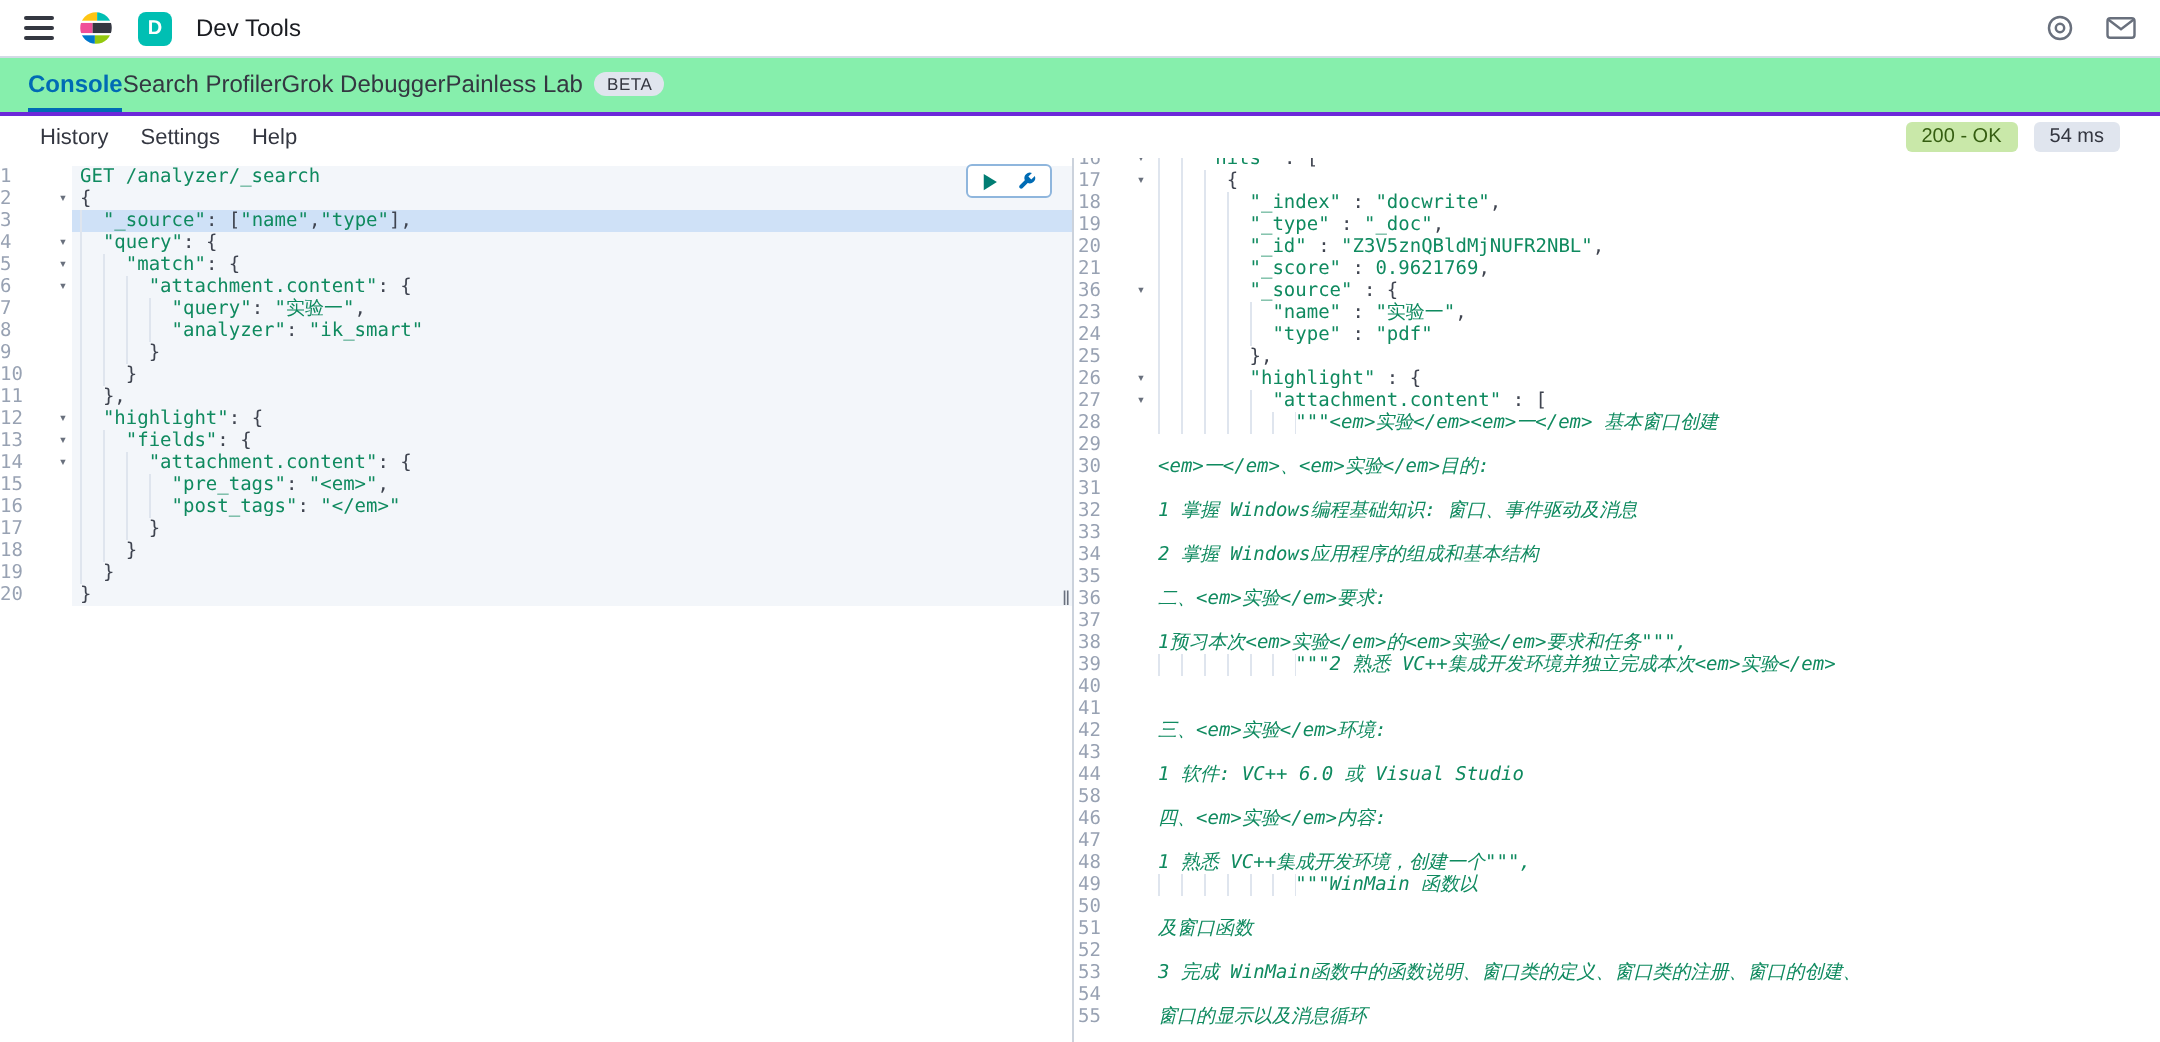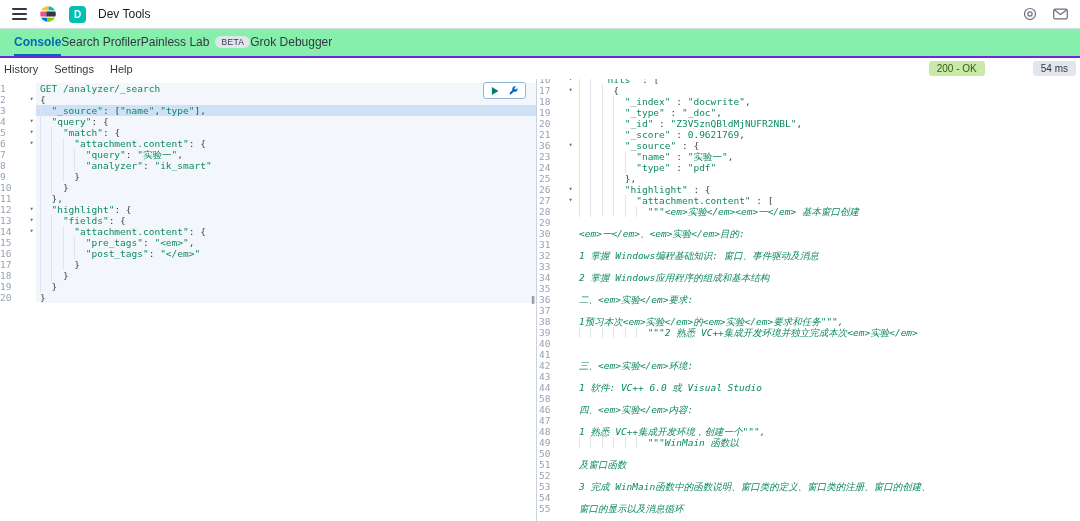--- a/index.html
+++ b/index.html
@@ -41,28 +41,27 @@
   }
   .tab.active { color:#006bb4; border-bottom-color:#006bb4; font-weight:bold; }
   .beta-badge {
     font-size:8.5px; background:#e0e5ee; color:#343741;
     padding:1px 6px; border-radius:8px; letter-spacing:.3px;
   }
 
   
   .menubar {
     height:21px; display:flex; align-items:center; gap:16px;
-    padding:0 4px; font-size:11px; color:#343741; background:#fff;
+    padding:0 20px; font-size:11px; color:#343741; background:#fff;
   }
   .menubar .menu-item { cursor:pointer; }
   .menubar-right { margin-left:auto; display:flex; align-items:center; gap:8px; }
   .pill {
     font-size:10px; line-height:15px; padding:0 8px; border-radius:3px;
     white-space:nowrap;
-    margin-left:40px;
   }
   .pill.ok { background:#c9e8a9; color:#355e11; }
   .pill.ms { background:#e0e5ee; color:#343741; }
 
   
   .editors { display:flex; height:442px; position:relative; background:#fff; }
   .panel { position:relative; overflow:hidden; }
   .panel.request  { width:536px; flex:none; }
   .panel.response { flex:1; }
   .divider {
@@ -156,25 +155,25 @@
 </header>
 
 <nav class="tabs">
     <button class="tab active">
       <span>Console</span>
     </button>
     <button class="tab">
       <span>Search Profiler</span>
     </button>
     <button class="tab">
+      <span>Grok Debugger</span>
+    </button>
+    <button class="tab">
       <span>Painless Lab</span>
       <span class="beta-badge">BETA</span>
-    </button>
-    <button class="tab">
-      <span>Grok Debugger</span>
     </button>
   </nav>
 
 <div class="menubar">
   <span id="menu-items-host" style="display:flex;gap:16px;">
       <span class="menu-item">History</span>
       <span class="menu-item">Settings</span>
       <span class="menu-item">Help</span>
     </span>
   <span class="menubar-right">

